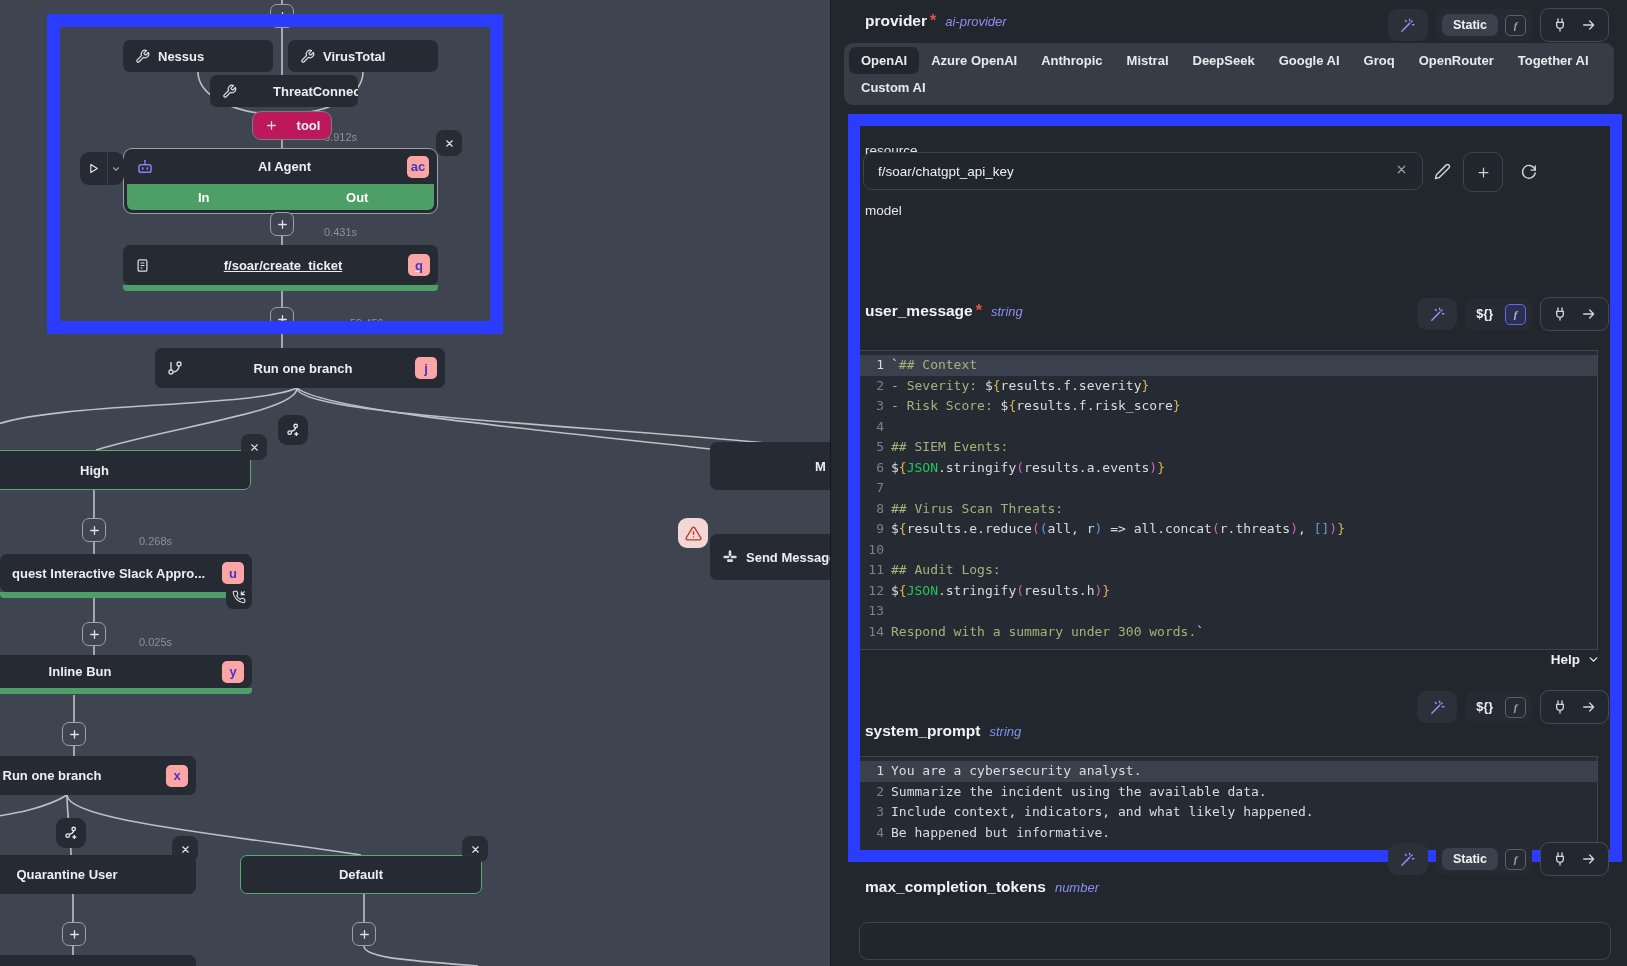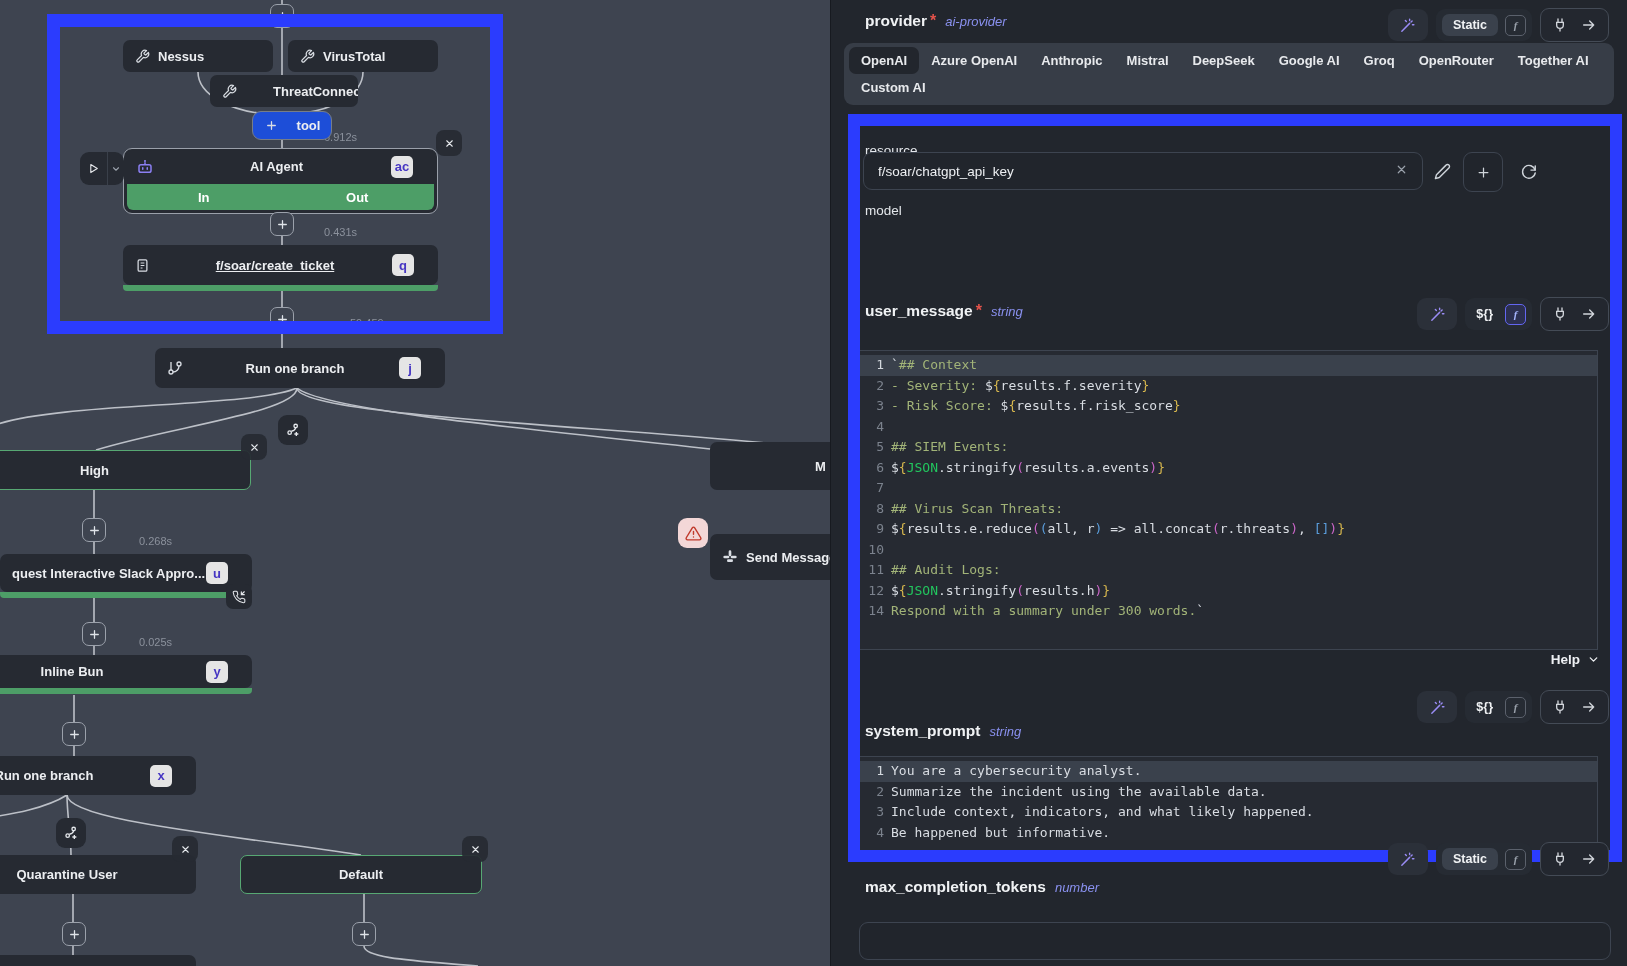--- a/index.html
+++ b/index.html
@@ -6,24 +6,24 @@
   .screen{position:relative;width:1627px;height:966px;background:#3e4450;overflow:hidden;
           font-family:"Liberation Sans",sans-serif;}
   
   .canvas{position:absolute;left:0;top:0;width:830px;height:966px;overflow:hidden;background:#3e4450;}
   .edges{position:absolute;left:0;top:0;z-index:0;}
   .node{position:absolute;background:#262a32;border-radius:7px;display:flex;align-items:center;
         color:#eceef1;font-size:13px;font-weight:700;z-index:2;box-sizing:border-box;white-space:nowrap;}
   .node .nlabel{flex:1;text-align:center;overflow:hidden;}
   .node.left-align .nlabel{text-align:left;}
   .node .nicon{flex:none;display:flex;align-items:center;color:#d9dde3;margin:0 8px 0 12px;}
-  .node.pill{border:1px solid #767d87;background:#1d4ed8;border-radius:9px;justify-content:center;}
+  .node.pill{border:1px solid #767d87;background:#be185d;border-radius:9px;justify-content:center;}
   .node.case{background:#262a32;border:1px solid #57a873;}
-  .badge{flex:none;min-width:22px;height:22px;background:#e5e5e5;color:#4636c3;border-radius:5px;
-         font-weight:700;font-size:13px;display:flex;align-items:center;justify-content:center;margin-right:24px;}
+  .badge{flex:none;min-width:22px;height:22px;background:#fca5a5;color:#4636c3;border-radius:5px;
+         font-weight:700;font-size:13px;display:flex;align-items:center;justify-content:center;margin-right:8px;}
   .greenbar{position:absolute;background:#4d9e67;border-radius:0 0 4px 4px;z-index:3;}
   .timing{position:absolute;width:110px;text-align:left;color:#8b919c;font-size:11px;font-weight:400;z-index:1;}
   .plusc{position:absolute;width:24px;height:24px;border:1.4px solid #9ba1ab;border-radius:7px;
          background:#3e4450;color:#dfe3e8;display:flex;align-items:center;justify-content:center;z-index:2;box-sizing:border-box;}
   .closeb{position:absolute;width:26px;height:26px;background:rgba(38,42,50,.92);border-radius:8px;color:#e6e9ed;
           display:flex;align-items:center;justify-content:center;z-index:4;}
   .branchb{position:absolute;width:30px;height:30px;background:#262a32;border-radius:9px;color:#e6e9ed;
            display:flex;align-items:center;justify-content:center;z-index:2;}
   .playgrp{position:absolute;height:33px;background:#262a32;border-radius:9px;display:flex;align-items:center;z-index:2;color:#e8eaed;}
   .playgrp .seg{display:flex;align-items:center;justify-content:center;height:100%;}
@@ -420,20 +420,21 @@
         <div class="cl"><span class="ln">3</span><span class="code"><span class="t-str">- Risk Score: </span><span class="t-pl">$</span><span class="t-br">{</span><span class="t-pl">results.f.risk_score</span><span class="t-br">}</span></span></div>
         <div class="cl"><span class="ln">4</span><span class="code"></span></div>
         <div class="cl"><span class="ln">5</span><span class="code"><span class="t-str">## SIEM Events:</span></span></div>
         <div class="cl"><span class="ln">6</span><span class="code"><span class="t-pl">$</span><span class="t-br">{</span><span class="t-cy">JSON</span><span class="t-pl">.stringify</span><span class="t-pa">(</span><span class="t-pl">results.a.events</span><span class="t-pa">)</span><span class="t-br">}</span></span></div>
         <div class="cl"><span class="ln">7</span><span class="code"></span></div>
         <div class="cl"><span class="ln">8</span><span class="code"><span class="t-str">## Virus Scan Threats:</span></span></div>
         <div class="cl"><span class="ln">9</span><span class="code"><span class="t-pl">$</span><span class="t-br">{</span><span class="t-pl">results.e.reduce</span><span class="t-pa">(</span><span class="t-pb">(</span><span class="t-pl">all, r</span><span class="t-pb">)</span><span class="t-pl"> =&gt; all.concat</span><span class="t-pa">(</span><span class="t-pl">r.threats</span><span class="t-pa">)</span><span class="t-pl">, </span><span class="t-pb">[]</span><span class="t-pa">)</span><span class="t-br">}</span></span></div>
         <div class="cl"><span class="ln">10</span><span class="code"></span></div>
         <div class="cl"><span class="ln">11</span><span class="code"><span class="t-str">## Audit Logs:</span></span></div>
         <div class="cl"><span class="ln">12</span><span class="code"><span class="t-pl">$</span><span class="t-br">{</span><span class="t-cy">JSON</span><span class="t-pl">.stringify</span><span class="t-pa">(</span><span class="t-pl">results.h</span><span class="t-pa">)</span><span class="t-br">}</span></span></div>
+        <div class="cl"><span class="ln">13</span><span class="code"></span></div>
         <div class="cl"><span class="ln">14</span><span class="code"><span class="t-str">Respond with a summary under 300 words.</span><span class="t-pl">`</span></span></div>
       </div>
     <div class="helprow" style="right:28px;top:652px;">
       <span>Help</span>
       <svg width="13" height="13" viewBox="0 0 24 24">
           <path d="M6 9l6 6 6-6" stroke="currentColor" stroke-width="2.4" fill="none" stroke-linecap="round" stroke-linejoin="round"></path>
         </svg>
     </div>
 
     <div class="fhead" style="left:34px;top:722px;">

